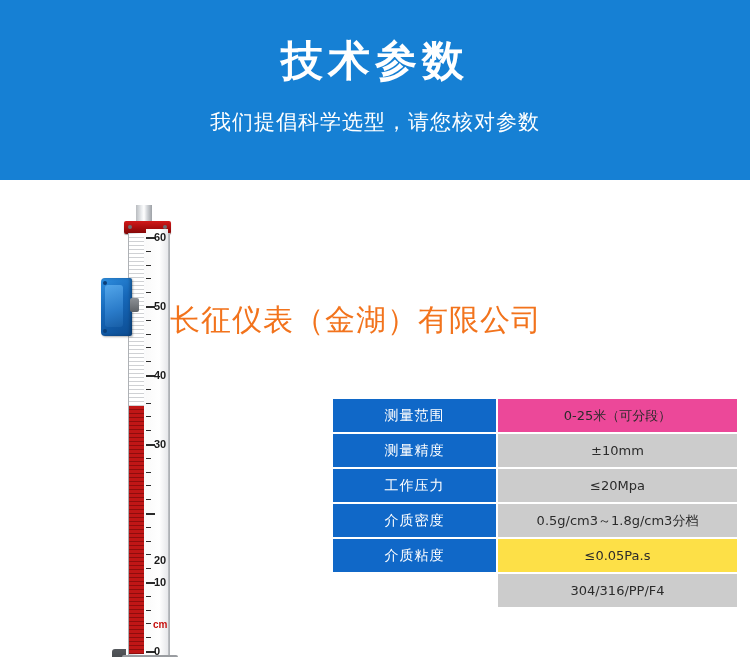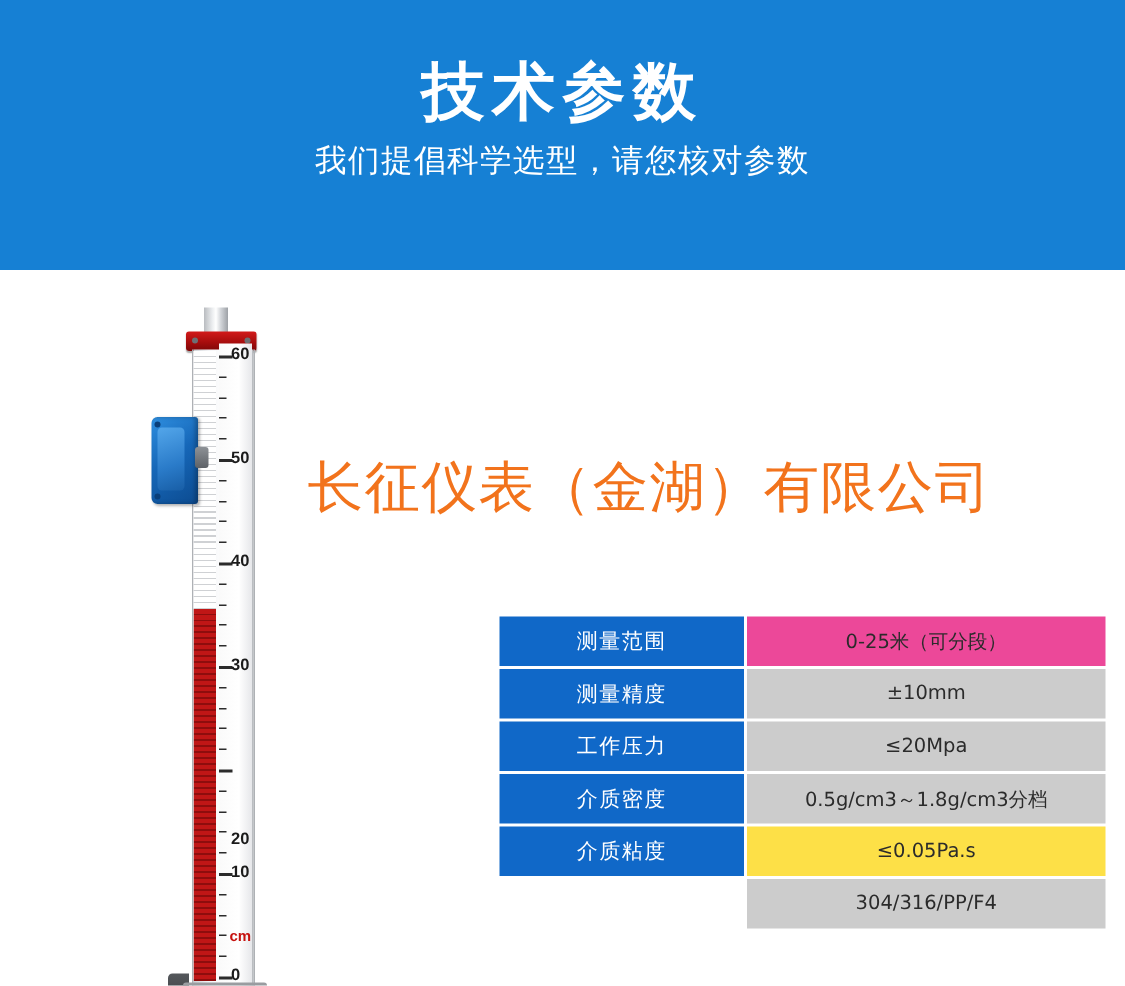--- a/index.html
+++ b/index.html
@@ -30,21 +30,21 @@
   .header-title {
     margin-top: 38px;
     color: #ffffff;
     font-size: 42px;
     font-weight: bold;
     letter-spacing: 5px;
     line-height: 1.1;
     font-family: "DejaVu Sans", "Liberation Sans", sans-serif;
   }
   .header-subtitle {
-    margin-top: 9px;
+    margin-top: 24px;
     color: #ffffff;
     font-size: 21px;
     font-weight: normal;
     letter-spacing: 1px;
     font-family: Liberation Serif, serif;
   }
 
   
   .body-area {
     position: absolute;
@@ -207,21 +207,21 @@
     position: absolute;
     left: 112px; top: 446px;
     width: 14px; height: 30px;
     background: linear-gradient(180deg,#55585c,#2e3134);
     border-radius: 3px 0 0 3px;
   }
 
   
   .spec-table {
     position: absolute;
-    left: 333px; top: 208px;
+    left: 333px; top: 196px;
     width: 404px;
   }
   .spec-row {
     display: flex;
     align-items: stretch;
     margin-bottom: 2px;
     height: 33px;
   }
   .spec-label {
     width: 163px;
@@ -245,27 +245,26 @@
     justify-content: center;
     font-family: "DejaVu Sans", "Liberation Sans", sans-serif;
   }
 
   
   .watermark {
     position: absolute;
     left: 170px; top: 300px;
     width: 420px;
     color: #f2731c;
-    font-size: 37px;
+    font-size: 30px;
     letter-spacing: 1px;
     white-space: nowrap;
     pointer-events: none;
     font-family: Liberation Serif, serif;
     z-index: 50;
-    margin-left: 35px;
   }
 </style>
 </head>
 <body>
 
 <div class="header">
   <div class="header-title">技术参数</div>
   <div class="header-subtitle">我们提倡科学选型，请您核对参数</div>
 </div>
 

